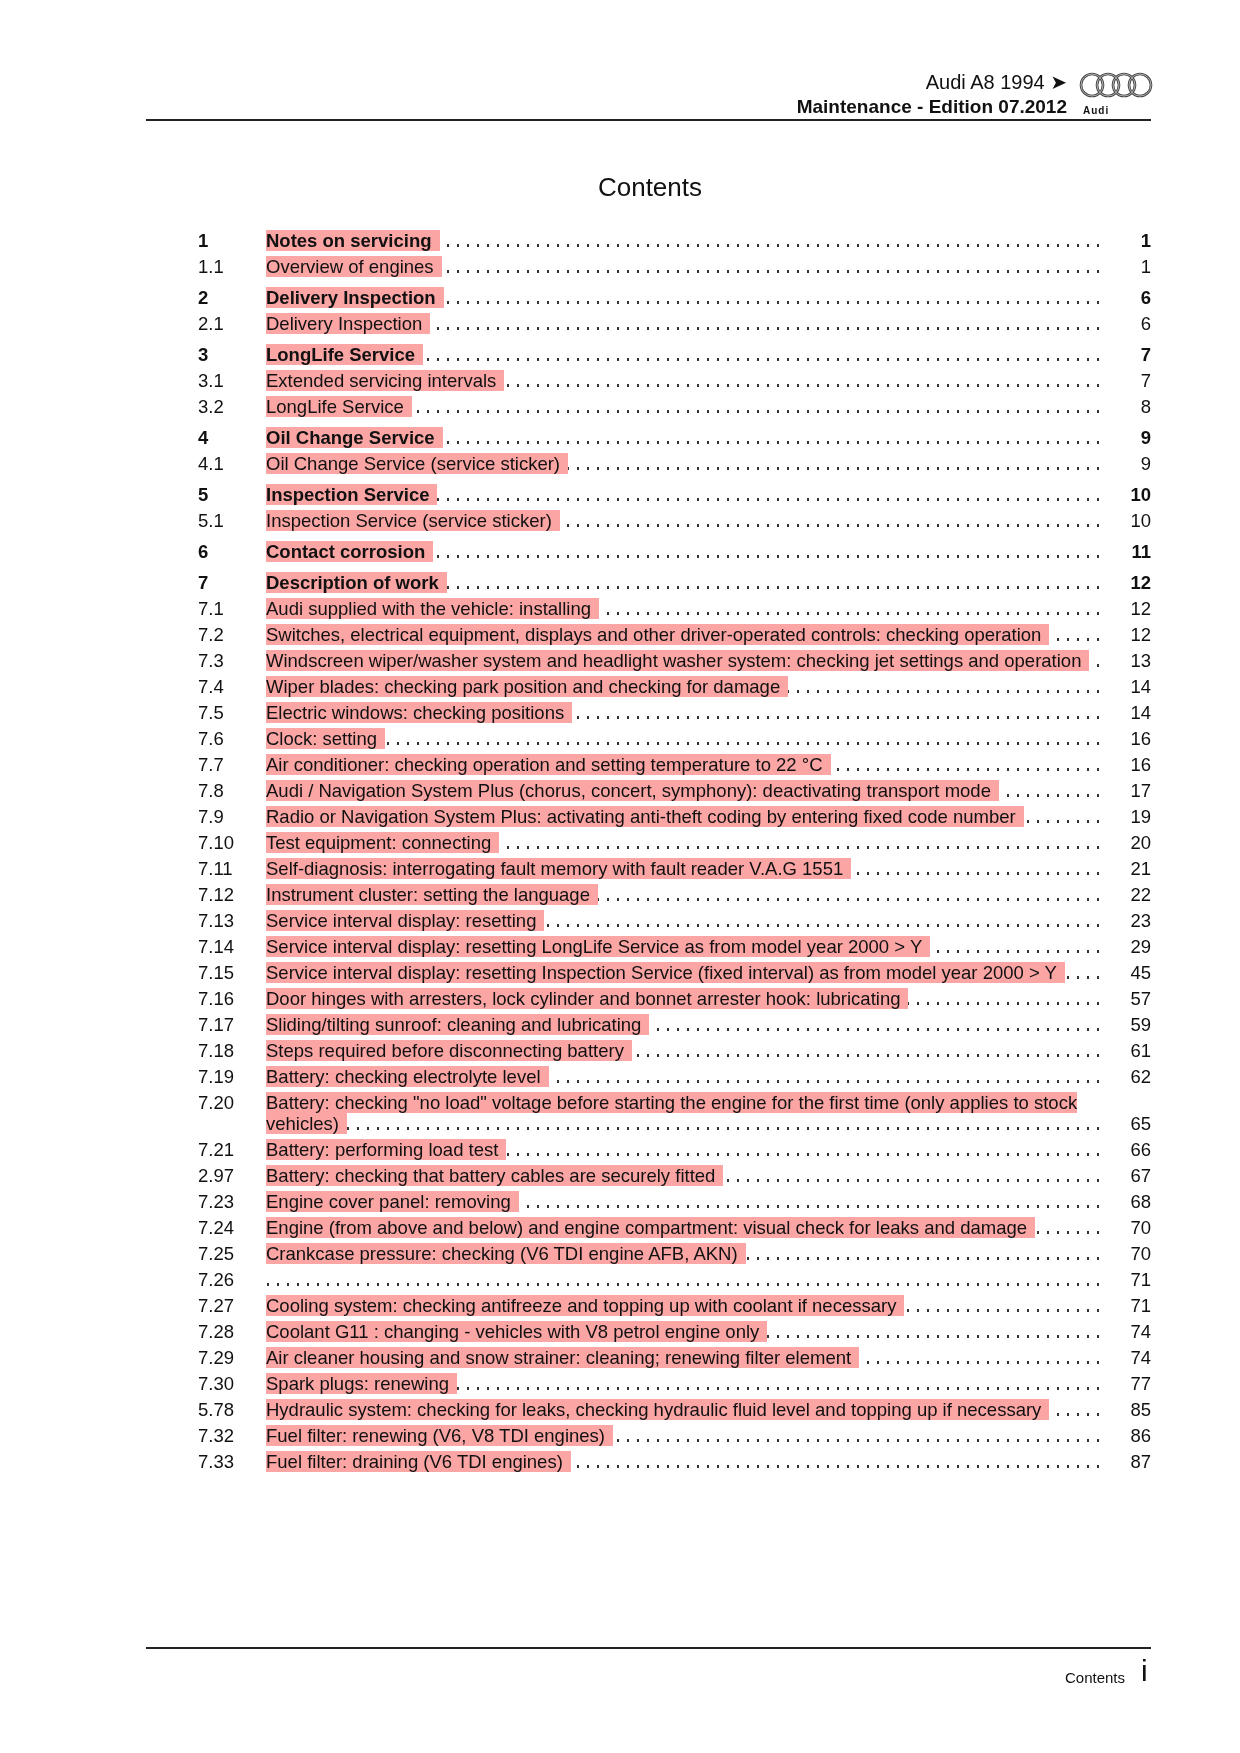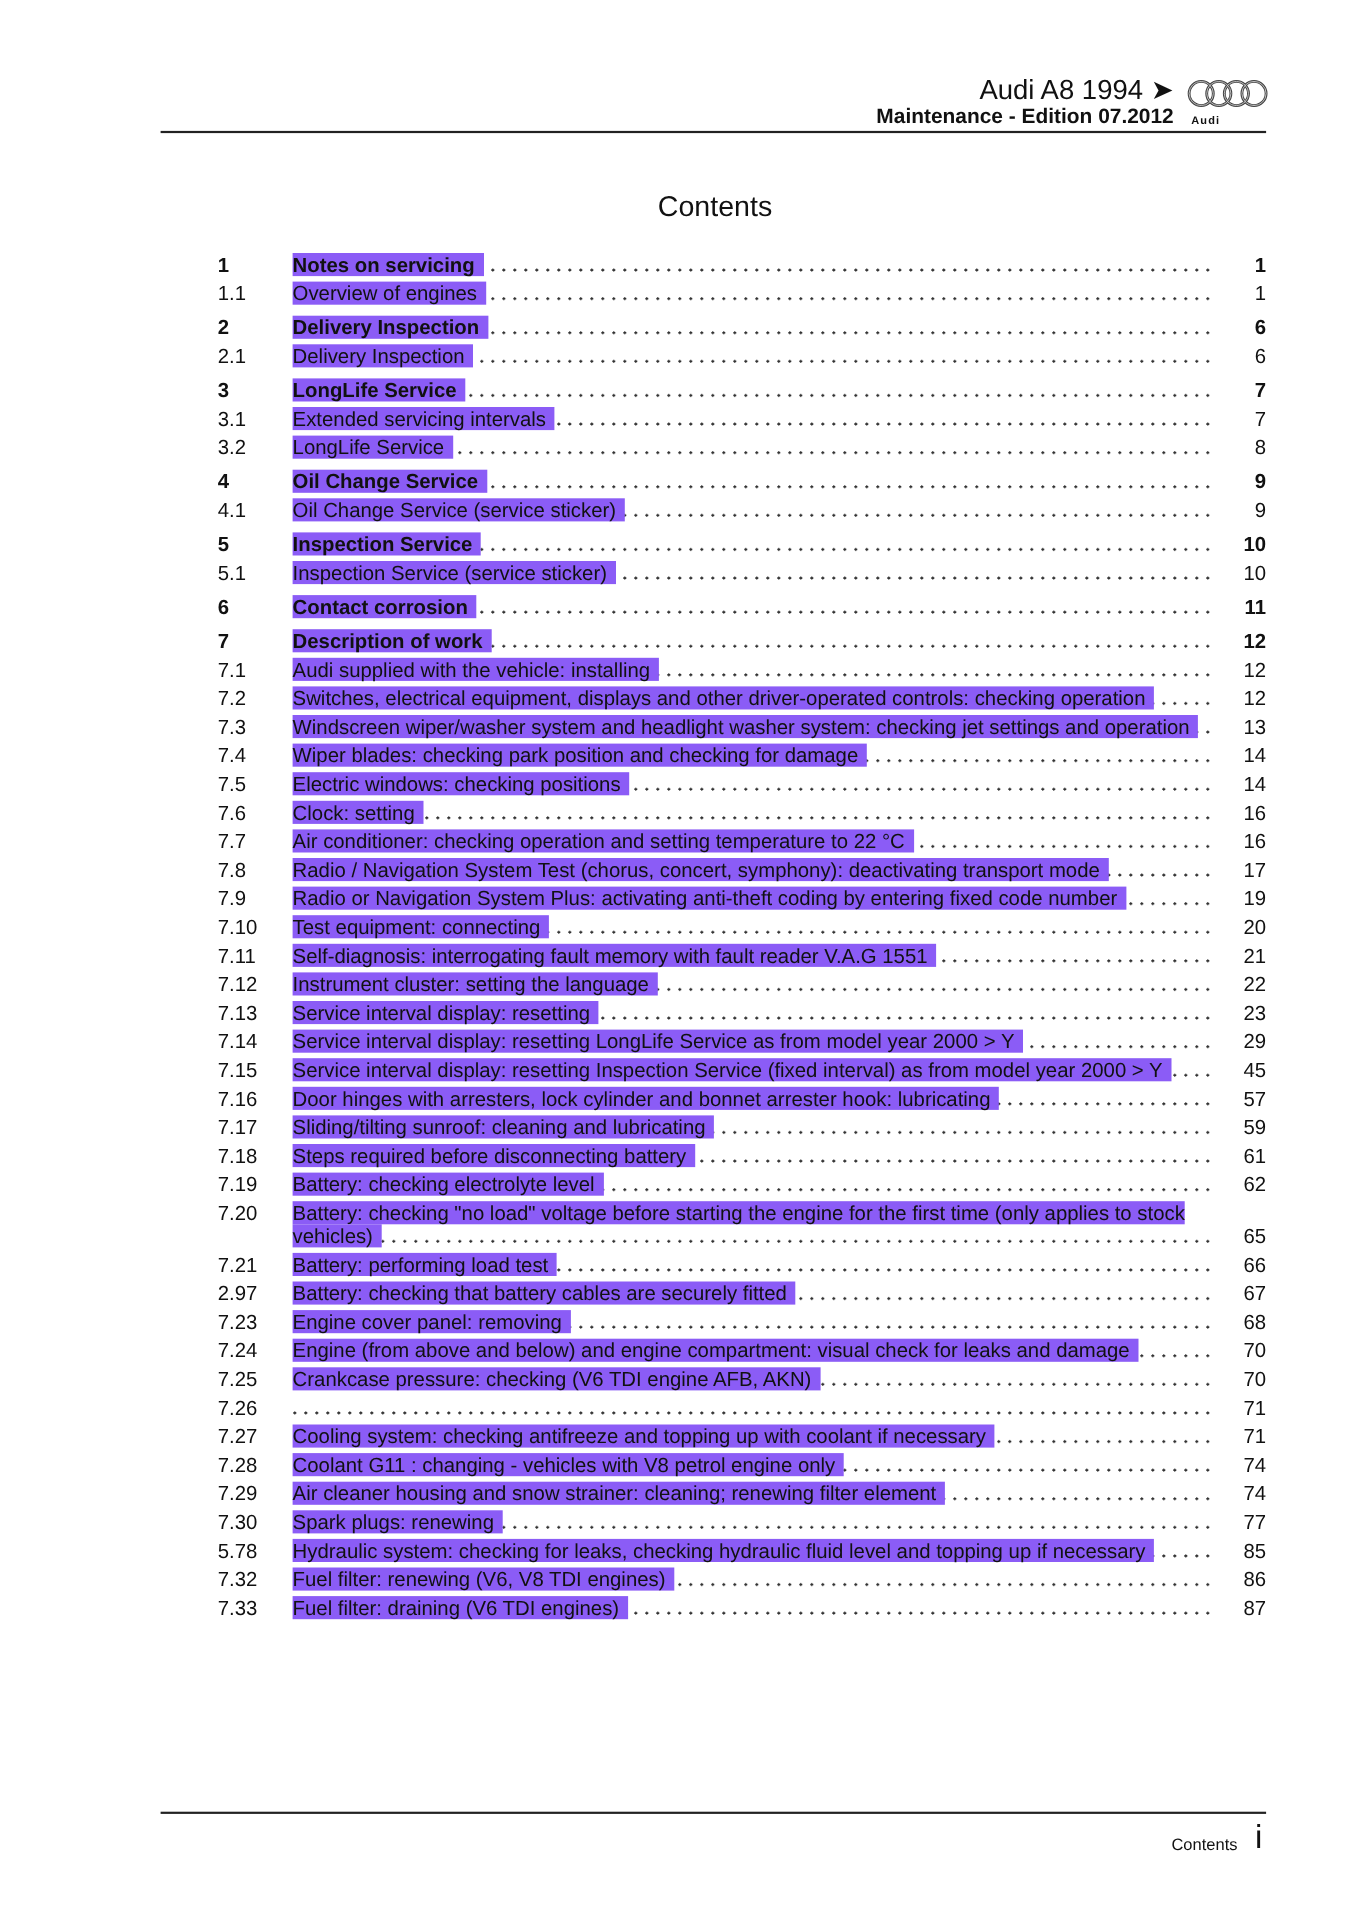--- a/index.html
+++ b/index.html
@@ -1,31 +1,31 @@
 <!DOCTYPE html>
 <html><head>
 <meta charset="utf-8">
 <style>
   html, body { margin:0; padding:0; background:#ffffff; }
   body { width:1240px; height:1753px; position:relative; overflow:hidden;
          font-family:"Liberation Sans", sans-serif; color:#111; }
-  .hdr-title { position:absolute; right:173px; top:71px; font-size:25px; line-height:22px; text-align:right; white-space:nowrap; }
+  .hdr-title { position:absolute; right:173px; top:71px; font-size:20px; line-height:22px; text-align:right; white-space:nowrap; }
   .hdr-sub { position:absolute; right:173px; top:96px; font-size:19px; line-height:22px; text-align:right; white-space:nowrap;font-weight:bold; }
   .hdr-rule { position:absolute; left:146px; top:119px; width:1005px; height:2px; background:#222; }
   .logo { position:absolute; left:1079px; top:70px; width:74px; height:50px; }
   .logo svg { display:block; }
   .logo-word { position:absolute; left:1083px; top:103px; font-size:10px; font-weight:bold; letter-spacing:1px; line-height:16px; }
   .page-title { position:absolute; left:0; width:1300px; top:172px; text-align:center; font-size:26px; line-height:30px; }
   .toc { position:absolute; left:198px; top:230px; width:953px; }
   .entry { position:relative; display:flex; align-items:flex-end; font-size:18.5px; line-height:21px; margin-top:5px; }
   .entry.chapter { margin-top:10px; font-weight:bold; }
   .entry.chapter:first-child { margin-top:0; }
   .entry .num { flex:0 0 68px; align-self:flex-start; }
   .entry .body { flex:1 1 auto; position:relative; padding-right:58px; }
-  .entry .text { display:inline; background:#8b5cf6; padding-right:8px; position:relative; z-index:1; }
+  .entry .text { display:inline; background:#fca5a5; padding-right:8px; position:relative; z-index:1; }
   .entry .leader { position:absolute; left:0; right:48px; bottom:4px; height:3px;
       background-image: radial-gradient(circle, #333 1.2px, transparent 1.4px);
       background-size:10px 3px; background-repeat:repeat-x; background-position:right center; }
   .entry .page { position:absolute; right:0; bottom:0; text-align:right; width:48px; }
   .ftr-rule { position:absolute; left:146px; top:1647px; width:1005px; height:2px; background:#222; }
   .ftr-label { position:absolute; right:115px; top:1669px; font-size:15px; line-height:18px; }
   .ftr-page { position:absolute; left:1141px; top:1655px; font-size:30px; line-height:32px; }
 </style>
 </head>
 <body>
@@ -131,21 +131,21 @@
     <div class="entry">
       <span class="num">7.6</span>
       <span class="body"><span class="leader"></span><span class="text">Clock: setting</span><span class="page">16</span></span>
     </div>
     <div class="entry">
       <span class="num">7.7</span>
       <span class="body"><span class="leader"></span><span class="text">Air conditioner: checking operation and setting temperature to 22 °C</span><span class="page">16</span></span>
     </div>
     <div class="entry">
       <span class="num">7.8</span>
-      <span class="body"><span class="leader"></span><span class="text">Radio / Navigation System Test (chorus, concert, symphony): deactivating transport mode</span><span class="page">17</span></span>
+      <span class="body"><span class="leader"></span><span class="text">Audi / Navigation System Plus (chorus, concert, symphony): deactivating transport mode</span><span class="page">17</span></span>
     </div>
     <div class="entry">
       <span class="num">7.9</span>
       <span class="body"><span class="leader"></span><span class="text">Radio or Navigation System Plus: activating anti-theft coding by entering fixed code number</span><span class="page">19</span></span>
     </div>
     <div class="entry">
       <span class="num">7.10</span>
       <span class="body"><span class="leader"></span><span class="text">Test equipment: connecting</span><span class="page">20</span></span>
     </div>
     <div class="entry">

